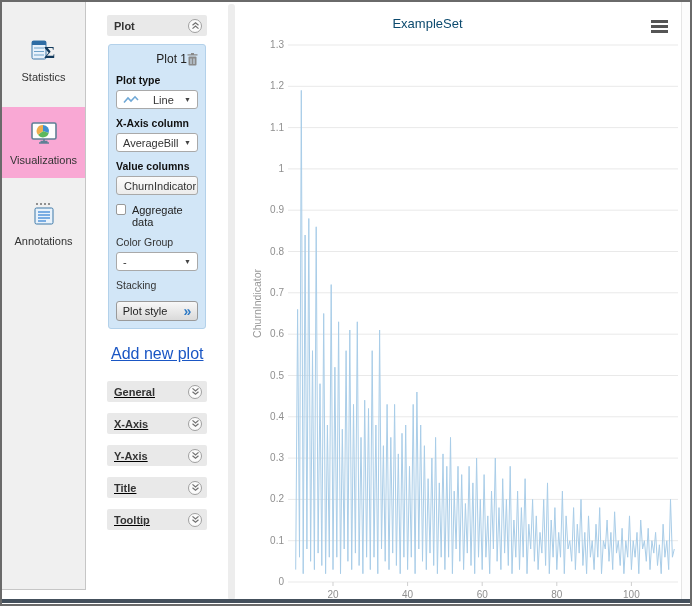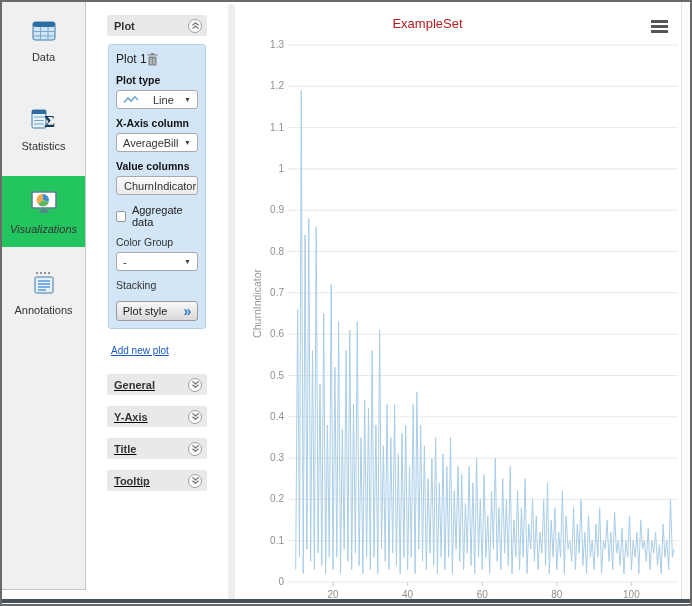--- a/index.html
+++ b/index.html
@@ -9,21 +9,21 @@
     border:2px solid #6a6a6a; overflow:hidden;
   }
   #bottom-bar { position:absolute; left:0; right:0; bottom:1px; height:4px; background:#44505c; }
 
   
   #sidebar {
     position:absolute; left:0; top:0; width:84px; height:588px;
     background:#f0f0f0; border-right:1px solid #c6c6c6; border-bottom:1px solid #c6c6c6;
   }
   .side-item { width:100%; text-align:center; padding:10px 0 8px; cursor:pointer; }
-  .side-item.selected { background:#22c55e;font-style:italic; }
+  .side-item.selected { background:#f9a8d4; }
   .side-item .lbl { display:block; margin-top:5px; font-size:11px; color:#333; }
   #item-data { margin-top:8px; }
   #item-stats { margin-top:26px; }
   #item-vis { margin-top:16px; padding:14px 0 12px; }
   #item-annot { margin-top:14px; }
 
   
   #config { position:absolute; left:85px; top:0; width:140px; height:604px; background:#fff; padding:5px 20px;margin-top:8px; }
   #config-track { position:absolute; left:226px; top:2px; width:7px; height:596px; background:#ededed; border-radius:3px; }
   .panel-header {
@@ -31,74 +31,63 @@
     justify-content:space-between; padding:0 5px 0 7px; margin-bottom:8px; cursor:pointer;
   }
   .panel-header .ph-label { font-size:11px; font-weight:bold; color:#333; }
   .chev { width:14px; height:14px; border:1px solid #a0a0a0; border-radius:50%; background:#fbfbfb;
           display:flex; align-items:center; justify-content:center; flex:0 0 auto; }
   .chev svg { display:block; }
   .chev.down svg { transform:scaleY(-1); }
   .acc { margin-bottom:11px;text-decoration:underline; }
 
   .plot-card { background:#d2e6f7; border:1px solid #b3d1ea; border-radius:3px; padding:7px; margin:2px 1px 10px; }
-  .card-title-row { display:flex; justify-content:flex-start; align-items:center; }
+  .card-title-row { display:flex; justify-content:flex-end; align-items:center; }
   .card-title { font-size:12px; color:#222; }
   .trash { cursor:pointer; }
   .lblb { font-size:10.5px; font-weight:bold; color:#111; margin:8px 0 4px; }
   .lblr { font-size:10.5px; color:#333; margin:8px 0 4px; }
   .dd {
     height:19px; background:#fff; border:1px solid #a9a9a9; border-radius:3px;
     display:flex; align-items:center; justify-content:space-between; padding:0 6px; cursor:pointer;
   }
   .dd .dd-text { font-size:11px; color:#333; display:flex; align-items:center; gap:14px; }
   .caret { font-size:7px; color:#444; }
   .chip {
     height:19px; background:linear-gradient(#fbfbfb,#ececec); border:1px solid #a9a9a9; border-radius:3px;
     display:flex; align-items:center; padding:0 7px; font-size:11px; color:#333; cursor:pointer;
   }
-  .chk-row { display:flex; align-items:center; gap:6px; margin:9px 0 2px; cursor:pointer; }
+  .chk-row { display:flex; gap:6px; margin:9px 0 2px; cursor:pointer; }
   .chk { width:11px; height:11px; background:#fff; border:1px solid #999; border-radius:2px; }
   .chk-lbl { font-size:11px; color:#222; }
   .plot-style-btn {
     margin-top:10px; height:20px; width:100%;
     background:linear-gradient(#f8f8f8,#dadada); border:1px solid #9a9a9a; border-radius:3px;
     display:flex; align-items:center; justify-content:center; gap:16px;
     font-size:11px; color:#222; cursor:pointer; font-family:"Liberation Sans", sans-serif;
   }
   .blue-chev { color:#2f7ac4; font-weight:bold; font-size:14px; line-height:1; }
-  .add-link { display:inline-block; margin:6px 0 18px 4px; font-size:10px; color:#1a56c4; text-decoration:underline; cursor:pointer; }
+  .add-link { display:inline-block; margin:6px 0 18px 4px; font-size:16px; color:#1a56c4; text-decoration:underline; cursor:pointer; }
 
   
   #chart-pane { position:absolute; left:233px; top:0; width:445px; height:602px; background:#fff; }
-  .chart-title { position:absolute; top:14px; left:0; width:385px; text-align:center; font-size:13px; color:#b91c1c; }
+  .chart-title { position:absolute; top:14px; left:0; width:385px; text-align:center; font-size:13px; color:#0c4a6e; }
   .menu-icon { position:absolute; top:18px; right:12px; width:17px; cursor:pointer; }
   .menu-icon div { height:3px; background:#555; margin-bottom:2px; }
   .y-title { position:absolute; left:16px; top:0; height:602px; display:flex; align-items:center; }
   .y-title span { writing-mode:vertical-rl; transform:rotate(180deg); font-size:10.5px; color:#999; }
   #chart-svg { position:absolute; left:0; top:0; font-family:"Liberation Sans", sans-serif; }
   #right-track { position:absolute; left:679px; top:0; width:9px; height:601px; background:#fcfcfc; border-left:1px solid #e5e5e5; }
 </style>
 </head>
 <body>
 
 <div id="window">
 
   <div id="sidebar">
-    <div class="side-item" id="item-data">
-      <svg width="26" height="22" viewBox="0 0 26 22">
-        <rect x="2" y="2" width="22" height="18" rx="2" fill="#cfe4f5" stroke="#3c78a8"></rect>
-        <rect x="2" y="2" width="22" height="5" rx="2" fill="#2e6da4"></rect>
-        <line x1="9.5" y1="7" x2="9.5" y2="20" stroke="#7aa9cc"></line>
-        <line x1="17" y1="7" x2="17" y2="20" stroke="#7aa9cc"></line>
-        <line x1="2" y1="11.5" x2="24" y2="11.5" stroke="#7aa9cc"></line>
-        <line x1="2" y1="16" x2="24" y2="16" stroke="#7aa9cc"></line>
-      </svg>
-      <span class="lbl">Data</span>
-    </div>
     <div class="side-item" id="item-stats">
       <svg width="26" height="24" viewBox="0 0 26 24">
         <rect x="1" y="3" width="14" height="18" rx="1.5" fill="#e8f2fb" stroke="#3c78a8"></rect>
         <rect x="1" y="3" width="14" height="4" fill="#2e6da4"></rect>
         <line x1="3" y1="10" x2="13" y2="10" stroke="#6fa3c9"></line>
         <line x1="3" y1="13.5" x2="13" y2="13.5" stroke="#6fa3c9"></line>
         <line x1="3" y1="17" x2="13" y2="17" stroke="#6fa3c9"></line>
         <text x="13" y="20" font-size="17" font-weight="bold" fill="#123a5c" font-family="Liberation Serif, serif">Σ</text>
       </svg>
       <span class="lbl">Statistics</span>
@@ -199,20 +188,31 @@
       <button class="plot-style-btn">
         <span>Plot style</span>
         <span class="blue-chev">»</span>
       </button>
     </div>
 
     <a class="add-link">Add new plot</a>
 
     <div class="panel-header acc">
       <span class="ph-label">General</span>
+      <span class="chev down">
+        <svg width="9" height="9" viewBox="0 0 9 9">
+            <g fill="none" stroke="#707070" stroke-width="1.2">
+        <path d="M1.5 4.2 L4.5 1.7 L7.5 4.2"></path>
+              <path d="M1.5 7.6 L4.5 5.1 L7.5 7.6"></path>
+            </g>
+          </svg>
+      </span>
+    </div>
+    <div class="panel-header acc">
+      <span class="ph-label">X-Axis</span>
       <span class="chev down">
         <svg width="9" height="9" viewBox="0 0 9 9">
             <g fill="none" stroke="#707070" stroke-width="1.2">
         <path d="M1.5 4.2 L4.5 1.7 L7.5 4.2"></path>
               <path d="M1.5 7.6 L4.5 5.1 L7.5 7.6"></path>
             </g>
           </svg>
       </span>
     </div>
     <div class="panel-header acc">

